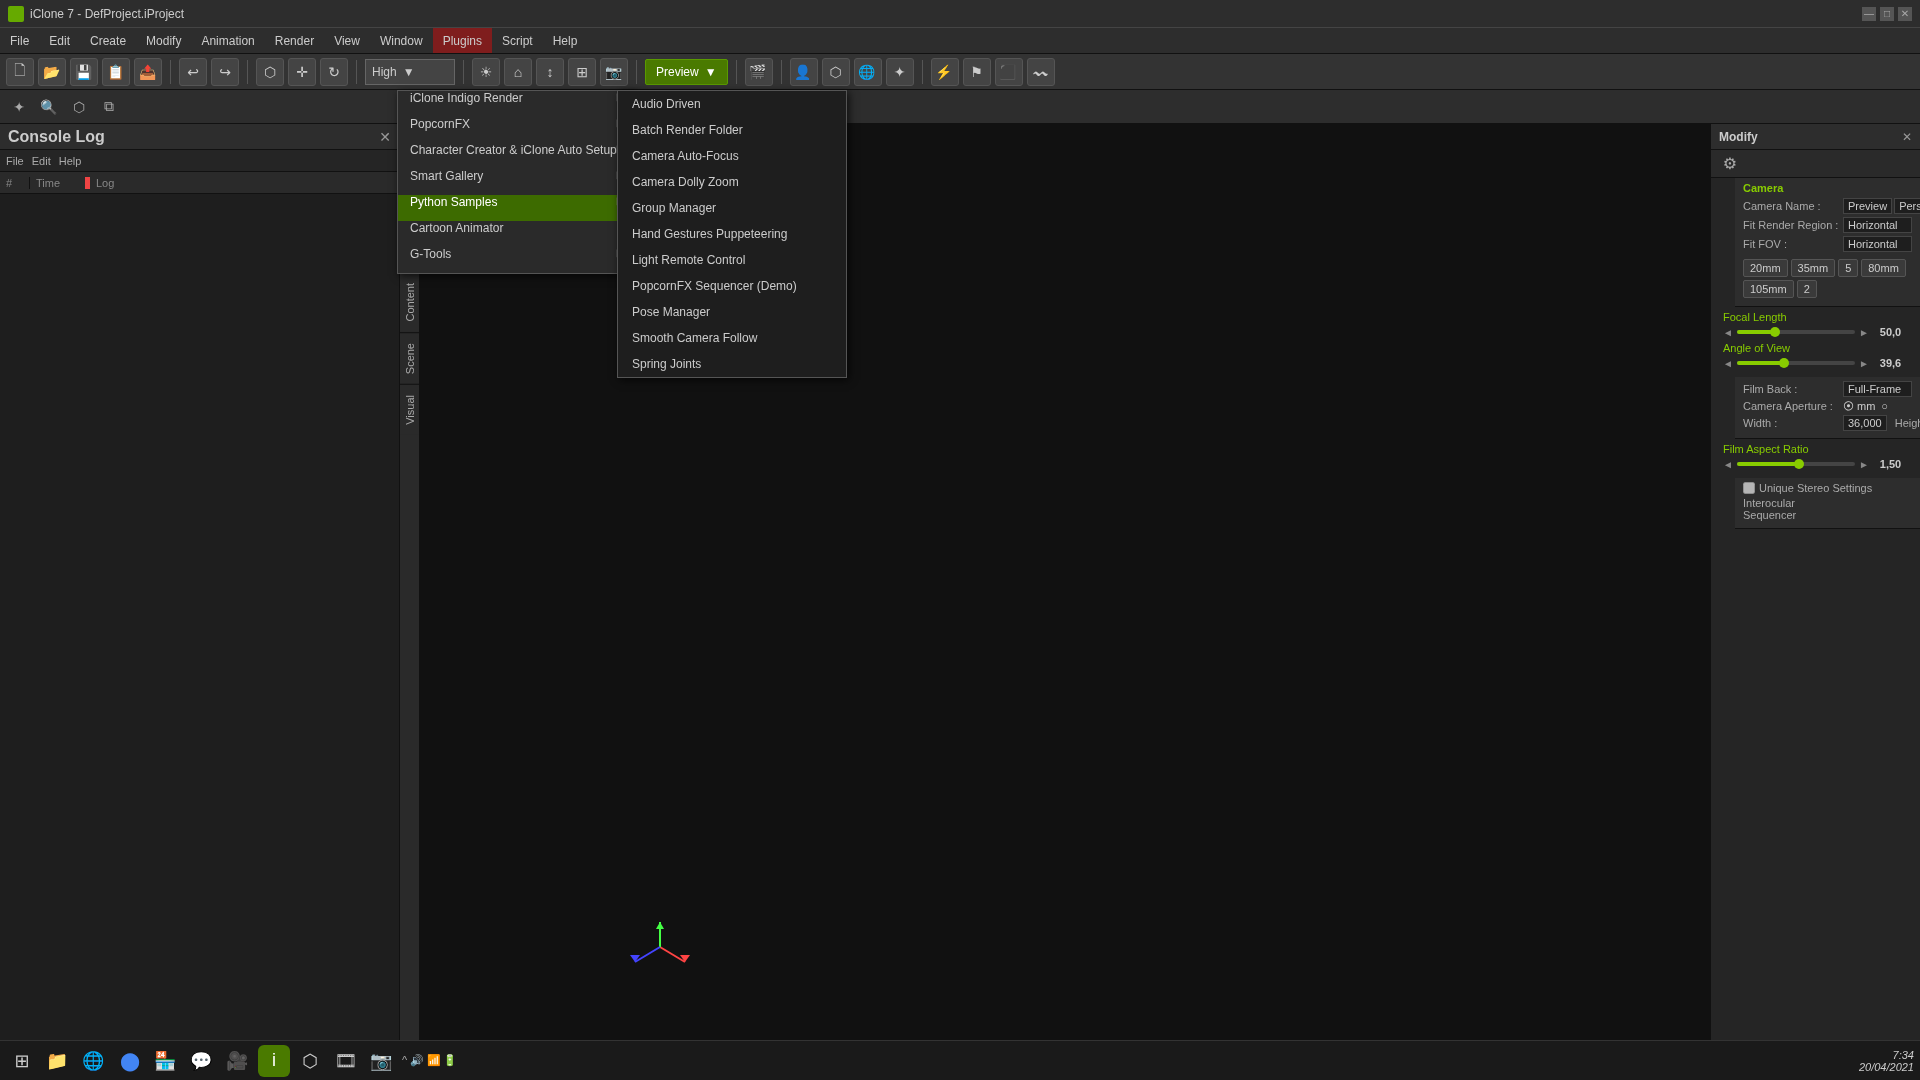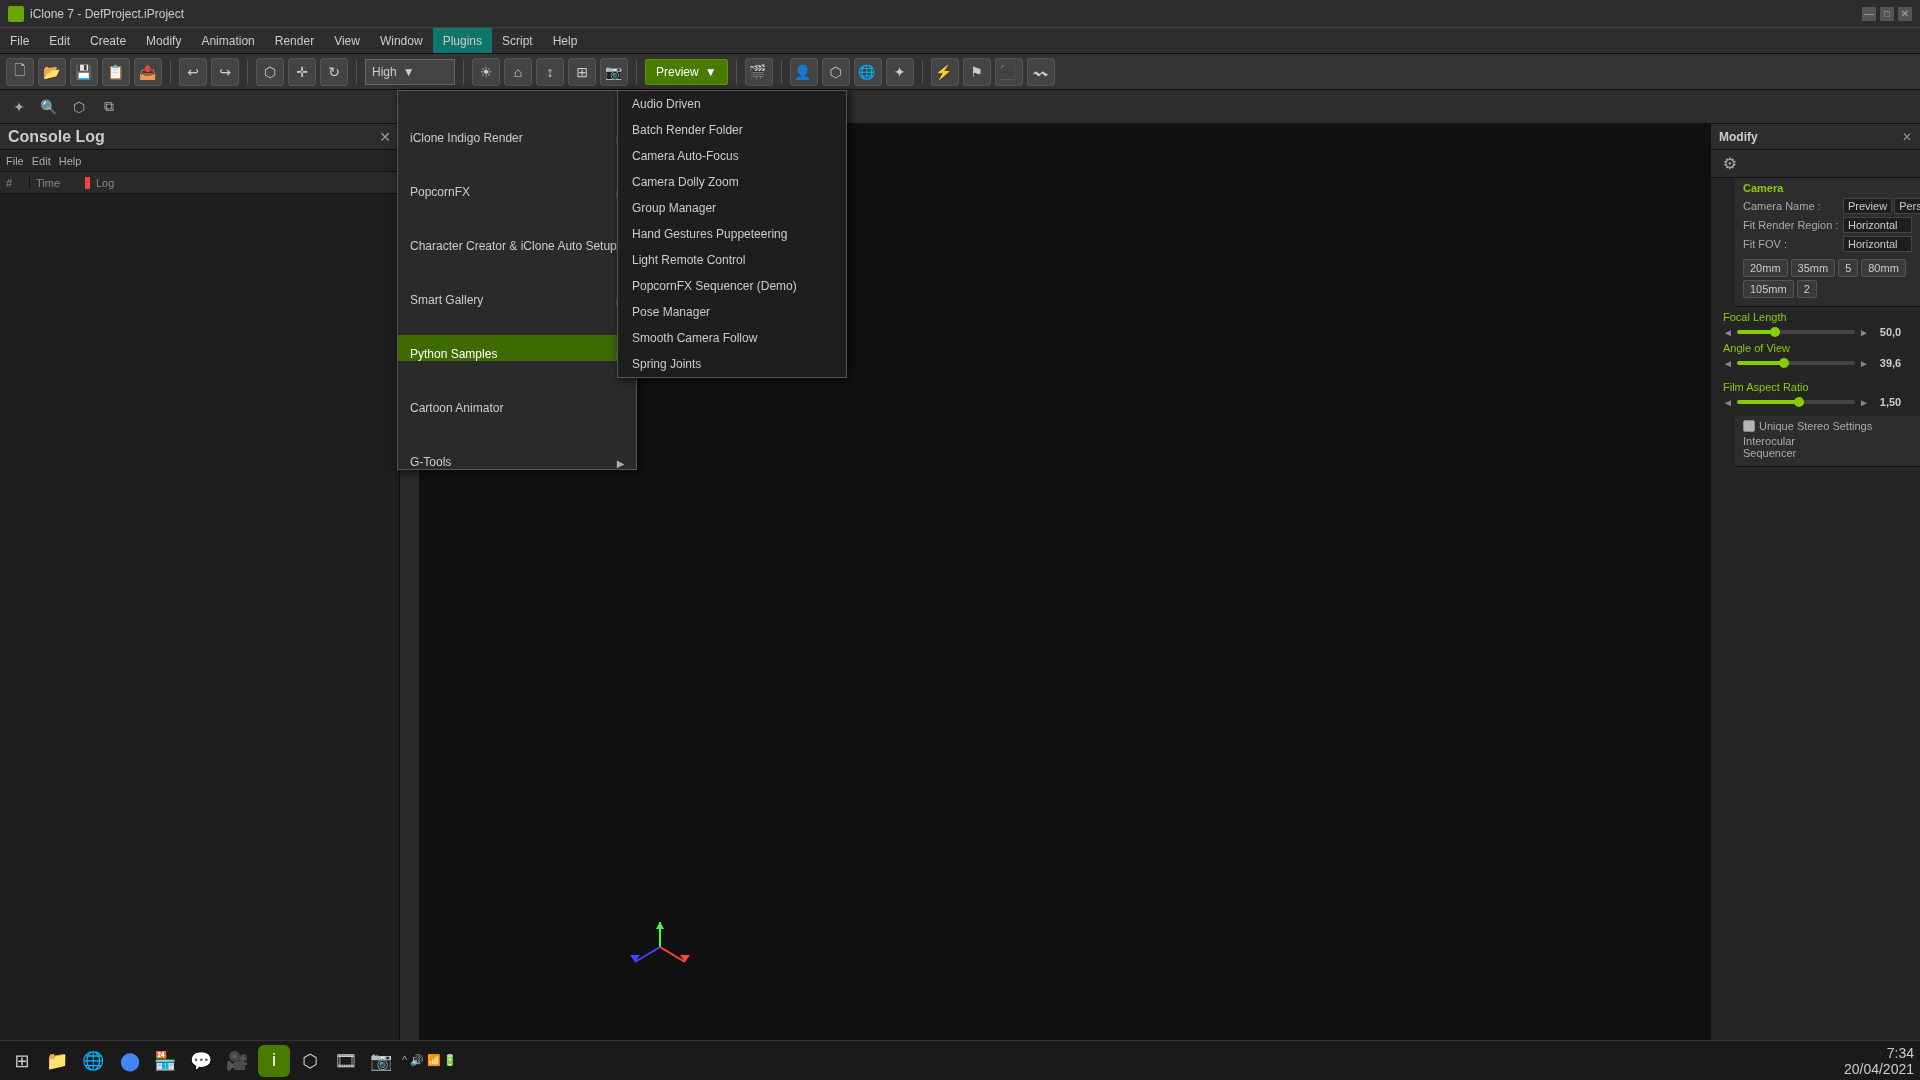--- a/index.html
+++ b/index.html
@@ -65,21 +65,21 @@
       display: flex;
       align-items: center;
       color: #ccc;
       font-size: 12px;
       cursor: pointer;
     }
     .menu-item:hover, .menu-item.active {
       background: #4a4a4a;
     }
     .menu-item.active {
-      background: #0f766e;
+      background: #7f1d1d;
     }
 
     
     #toolbar {
       height: 36px;
       background: #333;
       display: flex;
       align-items: center;
       padding: 0 6px;
       gap: 4px;
@@ -359,27 +359,26 @@
       left: 397px;
       background: #2a2a2a;
       border: 1px solid #555;
       min-width: 220px;
       z-index: 100;
       box-shadow: 2px 2px 8px rgba(0,0,0,0.7);
     }
     .menu-entry {
       height: 26px;
       display: flex;
-      align-items: flex-end;
+      align-items: flex-start;
       padding: 0 12px;
       color: #ccc;
       font-size: 12px;
       cursor: pointer;
       justify-content: space-between;
-      margin-top: 28px;
     }
     .menu-entry:hover, .menu-entry.active {
       background: #3d6b00;
       color: #fff;
     }
     .menu-entry .arrow { color: #aaa; font-size: 10px; }
 
     
     #python-menu {
       position: absolute;
@@ -475,22 +474,23 @@
       display: flex;
       align-items: center;
       justify-content: center;
       cursor: pointer;
       border-radius: 4px;
       font-size: 18px;
     }
     .taskbar-clock {
       margin-left: auto;
       color: #ccc;
-      font-size: 14px;
+      font-size: 11px;
       text-align: right;
+      font-style: italic;
     }
     .taskbar-sys {
       display: flex;
       align-items: center;
       gap: 8px;
       color: #aaa;
       font-size: 11px;
     }
 
     
@@ -689,20 +689,38 @@
         <span class="slider-arrow">◄</span>
         <div class="slider-track">
           <div class="slider-fill" style="width:38%;"></div>
           <div class="slider-thumb" style="left:36%;"></div>
         </div>
         <span class="slider-arrow">►</span>
         <span class="slider-val">39,6</span>
       </div>
     </div>
 
+    <div class="modify-section">
+      <div class="modify-row">
+        <span class="modify-label">Film Back :</span>
+        <span class="modify-value">Full-Frame</span>
+      </div>
+      <div class="modify-row">
+        <span class="modify-label">Camera Aperture :</span>
+        <span style="color:#ccc;font-size:11px;">⦿</span>
+        <span style="color:#ccc;font-size:11px;margin-left:3px;">mm</span>
+        <span style="color:#ccc;font-size:11px;margin-left:6px;">○</span>
+      </div>
+      <div class="modify-row">
+        <span class="modify-label">Width :</span>
+        <span class="modify-value">36,000</span>
+        <span class="modify-label" style="width:50px;text-align:right;padding-right:4px;">Height :</span>
+        <span class="modify-value">24,0</span>
+      </div>
+    </div>
 
     <div class="focal-section">
       <div class="focal-label">Film Aspect Ratio</div>
       <div class="slider-row">
         <span class="slider-arrow">◄</span>
         <div class="slider-track">
           <div class="slider-fill" style="width:50%;"></div>
           <div class="slider-thumb" style="left:48%;"></div>
         </div>
         <span class="slider-arrow">►</span>

